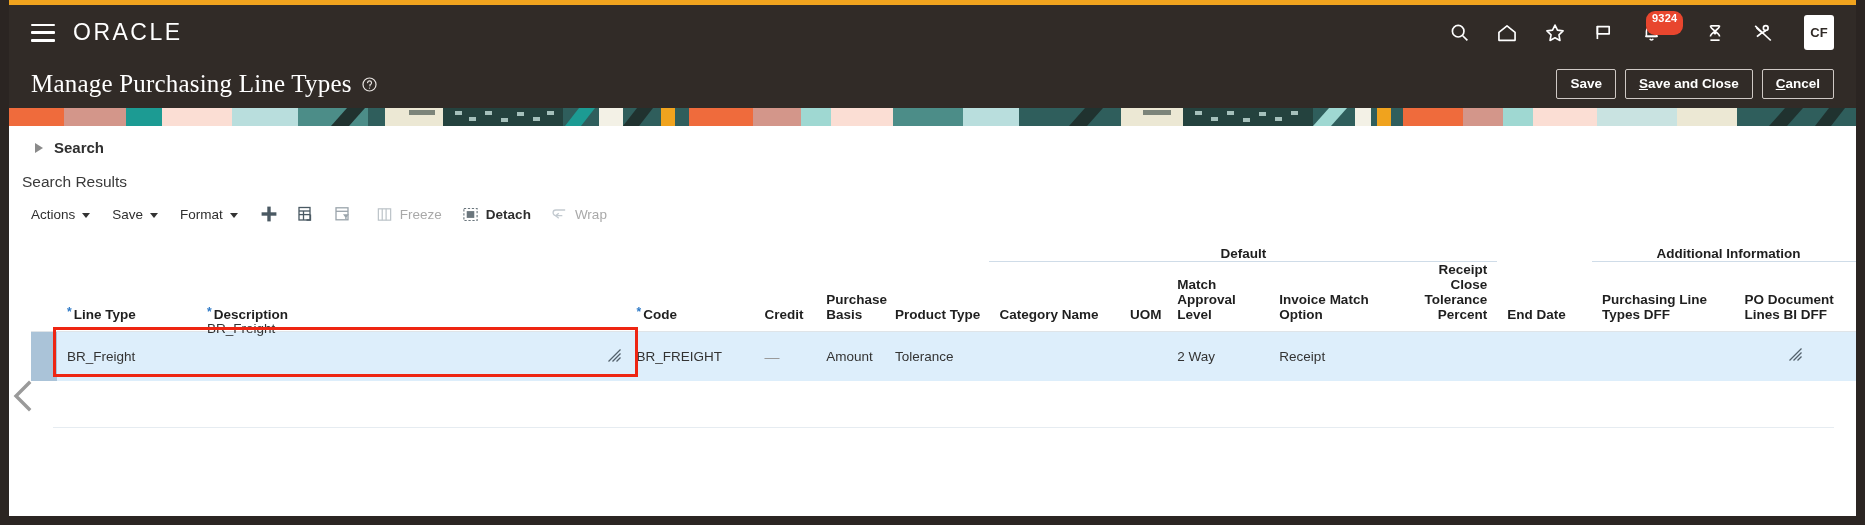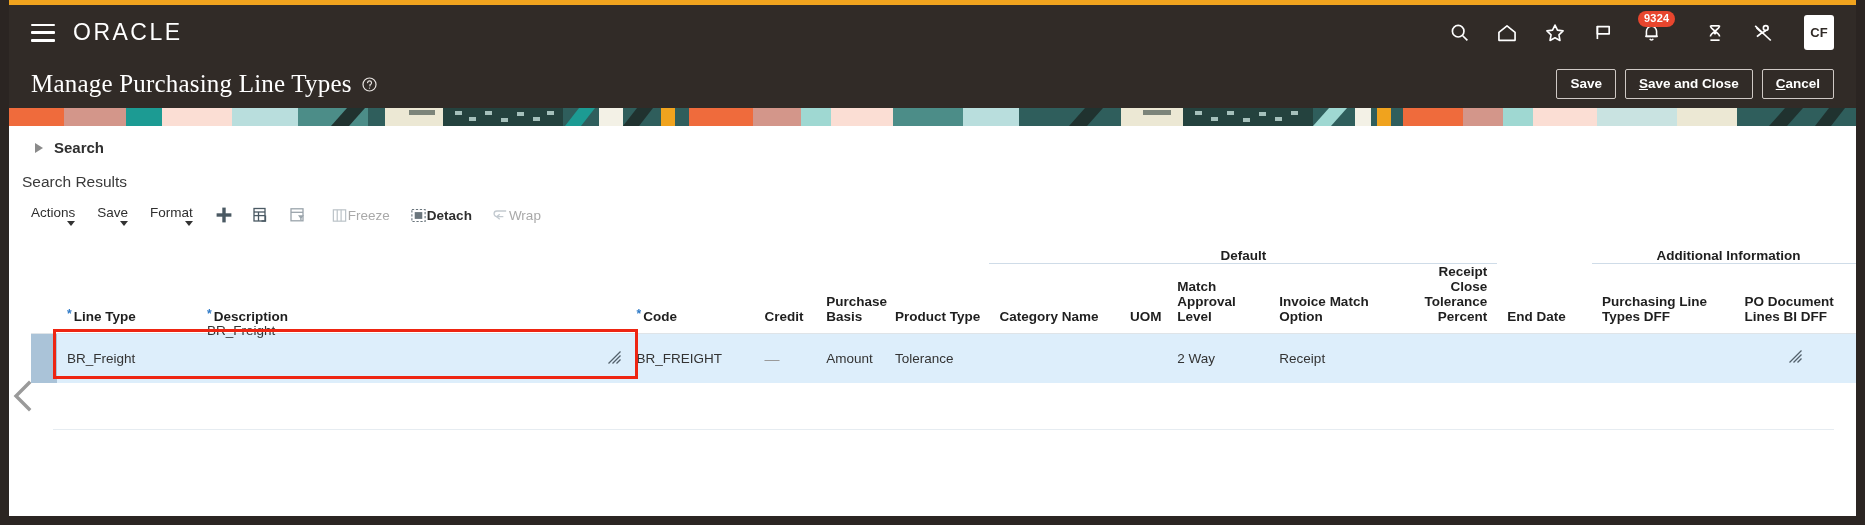--- a/index.html
+++ b/index.html
@@ -29,23 +29,23 @@
                justify-content: space-between; cursor: pointer; margin-right: 18px; }
   .hamburger span { display: block; height: 2.5px; background: #fff; border-radius: 1px; }
   .oracle-logo { font-family: "Liberation Sans", sans-serif; font-size: 23px;
                  letter-spacing: 2.5px; font-weight: 400; color: #fff; }
   .gh-spacer { flex: 1; }
   .gh-icons { display: flex; align-items: center; gap: 22px; }
   .gh-icon { width: 26px; height: 26px; display: flex; align-items: center;
              justify-content: center; cursor: pointer; position: relative; color: #fff; }
   .gh-icon svg { display: block; }
   .badge {
-    position: absolute; top: -9px; left: 0;
+    position: absolute; top: -9px; left: 8px;
     background: #e8462e; color: #fff; font-size: 11px; font-weight: 700;
-    border-radius: 9px; padding: 1px 6px 2px; line-height: 13px;
+    border-radius: 9px; padding: 1px 6px 10px; line-height: 13px;
     min-width: 30px; text-align: center; letter-spacing: 0.2px;
   }
   .avatar {
     width: 30px; height: 35px; background: #fff; color: #312b27;
     font-size: 13px; font-weight: 600; display: flex; align-items: center;
     justify-content: center; border-radius: 3px; margin-left: 6px; cursor: pointer;
   }
 
   .gh-bottom { height: 48px; display: flex; align-items: center; padding: 0 22px; }
   .page-title {
@@ -79,29 +79,29 @@
   }
   .search-label { font-size: 15px; font-weight: 700; color: #2f2f2f; cursor: pointer; }
 
   .results-label { font-size: 15.5px; color: #3a3a3a; padding: 6px 0 0 13px; }
 
   
   .tbl-toolbar {
     display: flex; align-items: center; gap: 0;
     padding: 14px 0 10px 22px; font-size: 13.5px; color: #2f2f2f;
   }
-  .tb-menu { display: flex; align-items: flex-end; cursor: pointer; margin-right: 22px; flex-direction: column; }
+  .tb-menu { display: flex; align-items: center; cursor: pointer; margin-right: 22px; }
   .tb-menu .caret {
     width: 0; height: 0; border-top: 5px solid #333;
     border-left: 4.5px solid transparent; border-right: 4.5px solid transparent;
     margin-left: 7px; position: relative; top: 1px;
   }
   .tb-icon { margin-right: 19px; cursor: pointer; display: flex; align-items: center; }
   .tb-btn { display: flex; align-items: center; cursor: pointer; margin-right: 20px; }
-  .tb-btn .lbl { font-weight: 700; font-size: 13.5px; }
+  .tb-btn .lbl { margin-left: 7px; font-weight: 700; font-size: 13.5px; }
   .tb-btn.disabled { cursor: default; }
   .tb-btn.disabled .lbl { color: #a9a9a9; font-weight: 400; }
 
   
   .side-chevron {
     position: absolute; left: 2px; top: 253px;
     width: 22px; height: 34px; cursor: pointer;
   }
 
   

